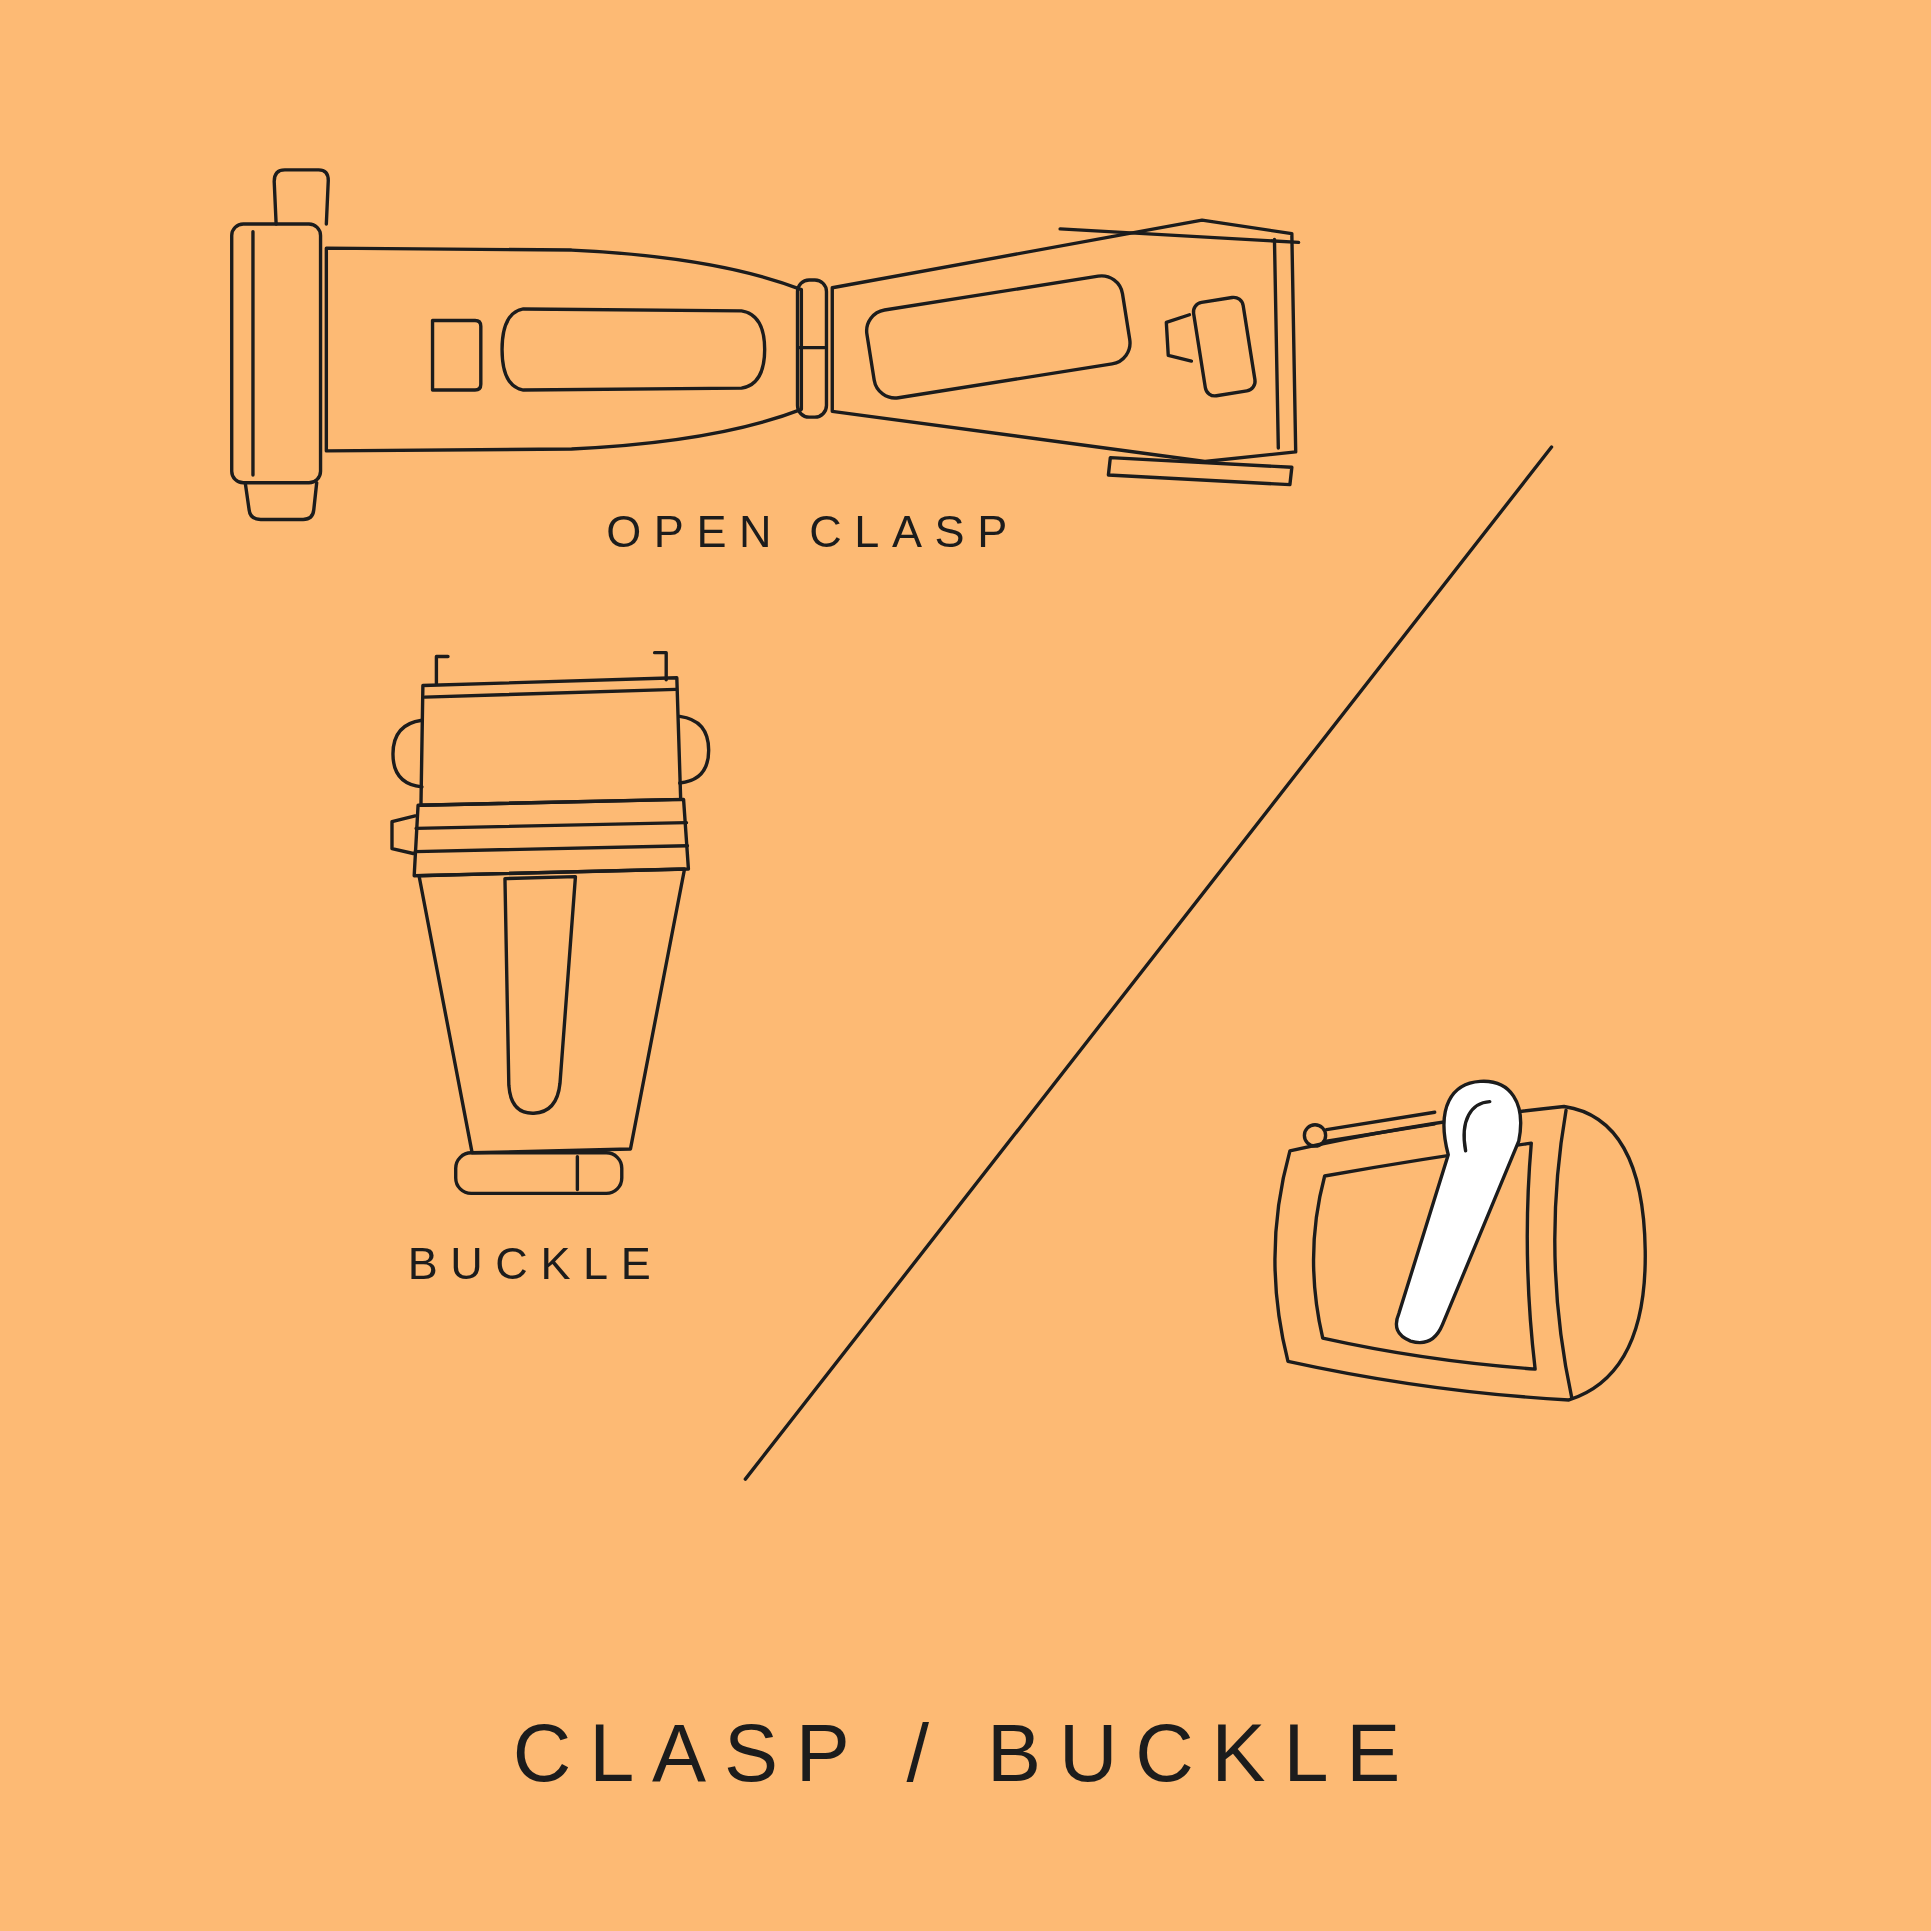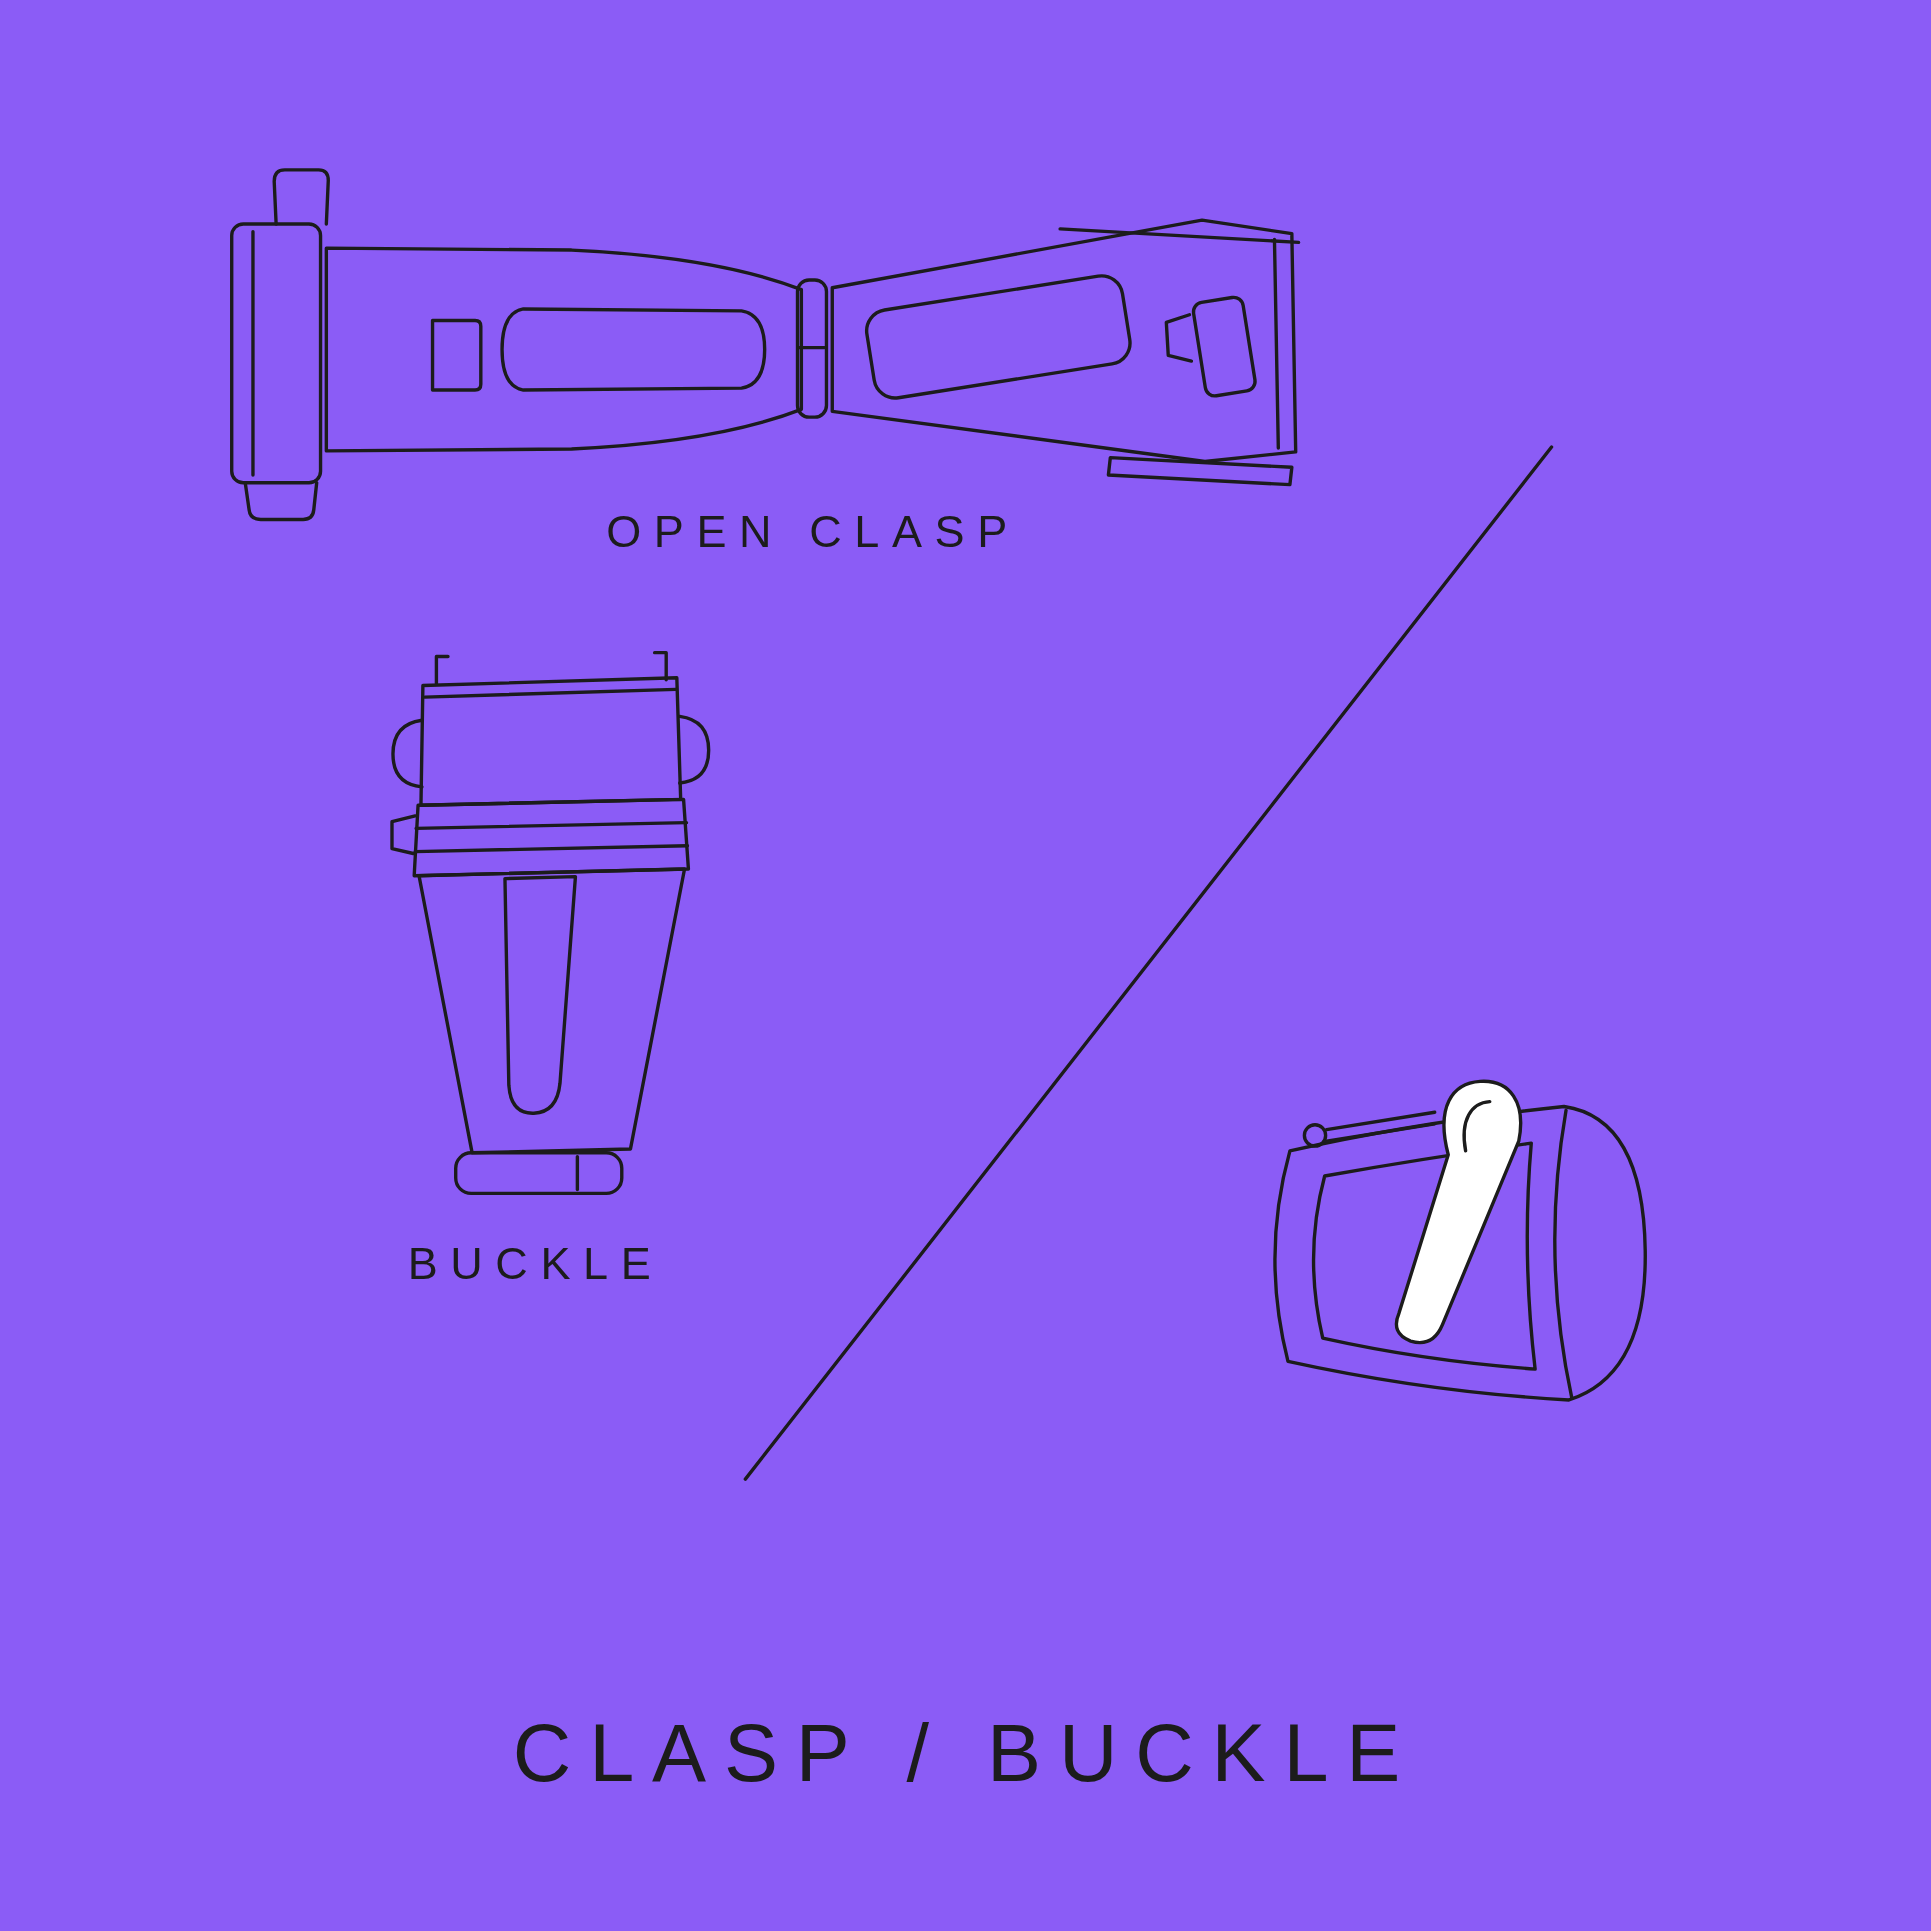--- a/index.html
+++ b/index.html
@@ -4,21 +4,21 @@
 <style>
   html, body {
     margin: 0;
     padding: 0;
     background: #ffffff;
   }
   .page {
     position: relative;
     width: 1931px;
     height: 1931px;
-    background: #8b5cf6;
+    background: #fdba74;
     overflow: hidden;
     font-family: "Liberation Sans", sans-serif;
   }
   .artwork {
     position: absolute;
     left: 0;
     top: 0;
     width: 1931px;
     height: 1931px;
   }

